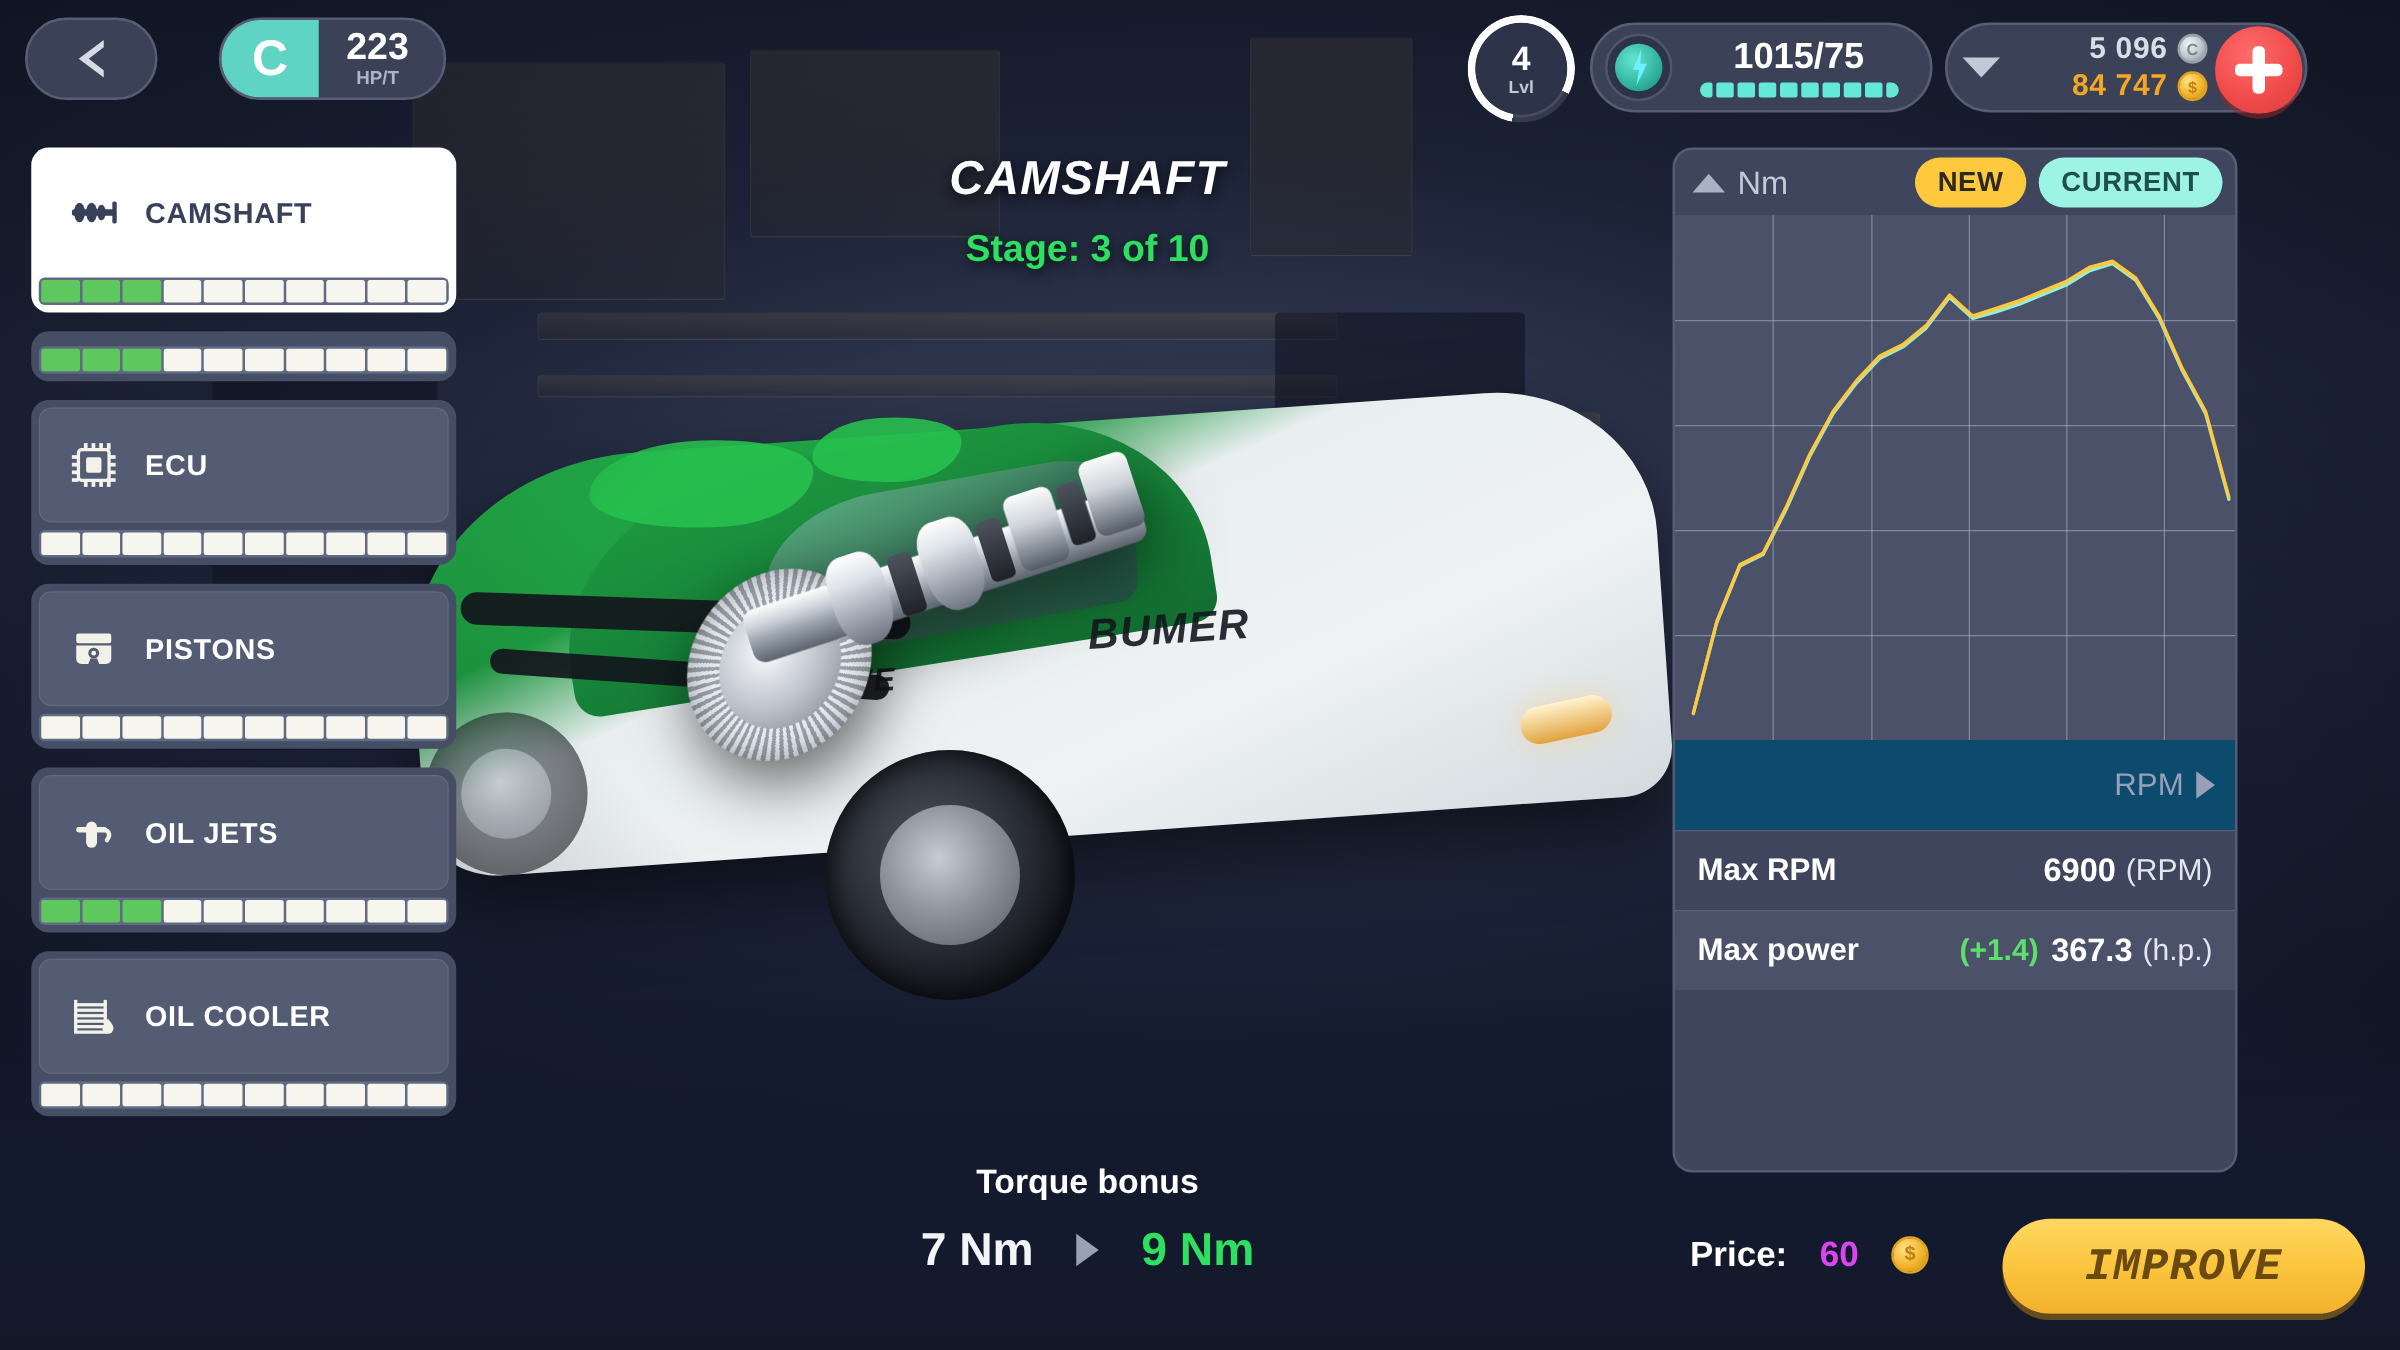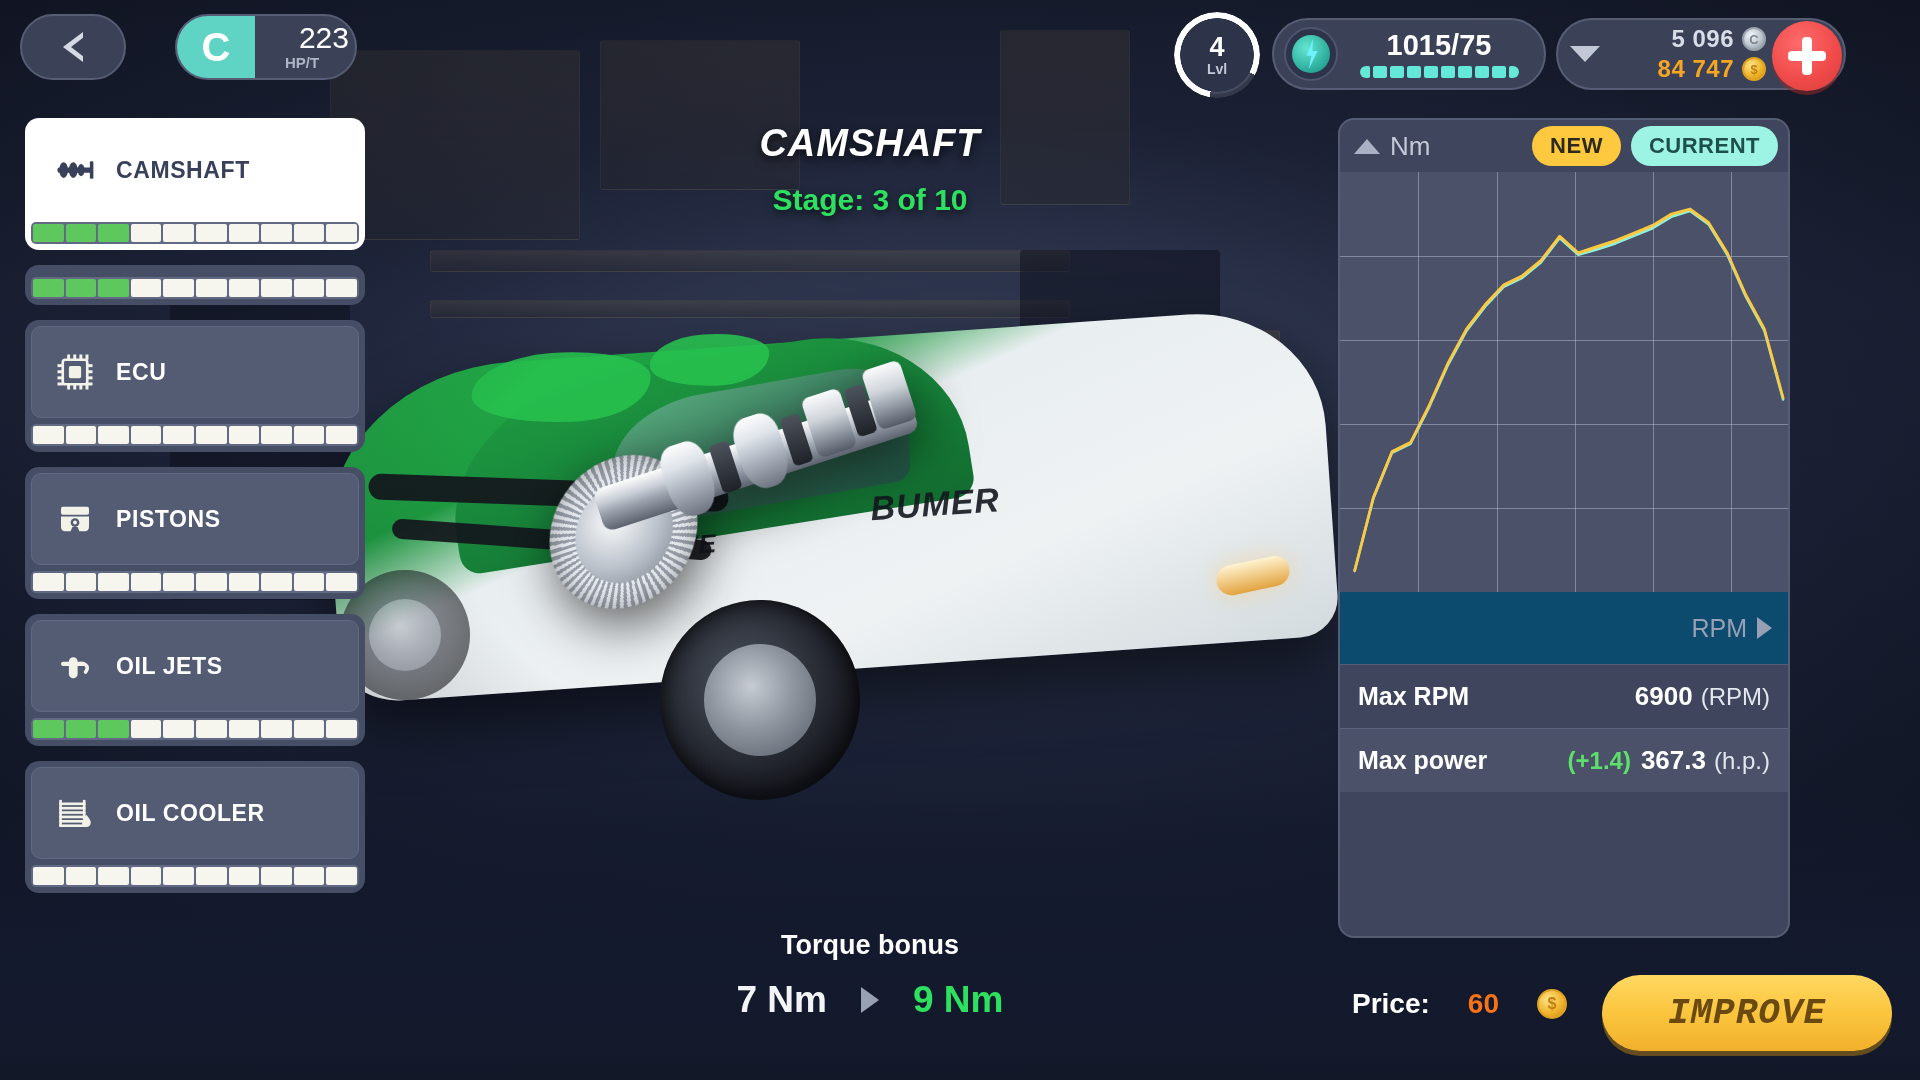--- a/index.html
+++ b/index.html
@@ -154,21 +154,21 @@
     position: absolute; left: 175px; top: 0; width: 182px; height: 66px;
     overflow: hidden; padding: 0;
   }
   .rank-letter {
     width: 78px; height: 100%;
     background: #5fd4c4;
     display: flex; align-items: center; justify-content: center;
     color: #fff; font-size: 40px; font-weight: 800;
   }
   .rank-val { flex: 1; text-align: center; padding-right: 6px; }
-  .rank-num { color: #fff; font-size: 30px; font-weight: 400; line-height: 1.0; text-align: right; }
+  .rank-num { color: #fff; font-size: 30px; font-weight: 700; line-height: 1.0; }
   .rank-unit { color: #aeb5c6; font-size: 15px; font-weight: 700; margin-top: 1px; }
 
   .lvl-ring {
     position: absolute; left: 1178px; top: 2px; width: 78px; height: 78px;
     border-radius: 50%; background: #2d3349;
     display: flex; flex-direction: column; align-items: center; justify-content: center;
   }
   .lvl-ring::before {
     content: ""; position: absolute; inset: -4px; border-radius: 50%;
     background: conic-gradient(from 190deg, #ffffff 0turn 0.80turn, rgba(255,255,255,0.12) 0.80turn 1turn);
@@ -333,24 +333,24 @@
   }
   .stat-row.alt { background: #4a5168; }
   .stat-name { color: #fff; font-size: 25px; font-weight: 700; flex:1; }
   .stat-delta { color: #5ce06b; font-size: 24px; font-weight: 800; margin-right: 10px; }
   .stat-val { color: #fff; font-size: 26px; font-weight: 800; margin-right: 8px; }
   .stat-unit { color: #e2e6ee; font-size: 24px; font-weight: 500; }
 
   
   .price-wrap {
     position: absolute; left: 1352px; top: 988px;
-    display: flex; align-items: center; gap: 38px;
+    display: flex; align-items: center; gap: 26px;
   }
   .price-lab { color: #fff; font-size: 28px; font-weight: 700; }
-  .price-val { color: #f97316; font-size: 28px; font-weight: 800; }
+  .price-val { color: #d946ef; font-size: 28px; font-weight: 800; }
   .coin.big { width: 30px; height: 30px; font-size: 16px; }
   .improve {
     position: absolute; right: 28px; top: 975px; width: 290px; height: 76px;
     border-radius: 40px;
     background: linear-gradient(180deg, #ffd862 0%, #fbc63f 48%, #f2b02b 100%);
     box-shadow: 0 5px 0 rgba(170,120,20,0.55);
     display:flex; align-items:center; justify-content:center;
     cursor:pointer;
   }
   .improve span {

